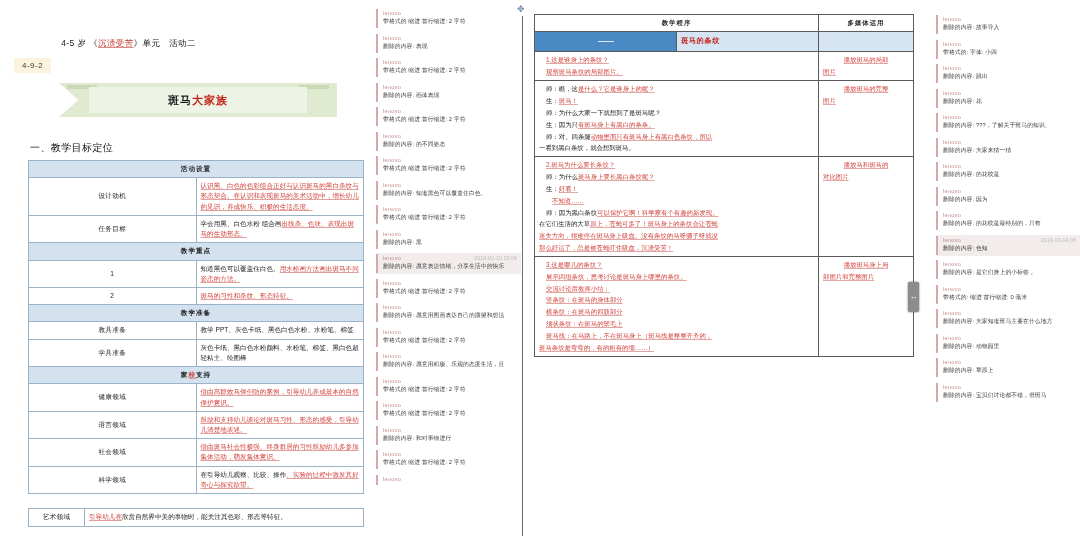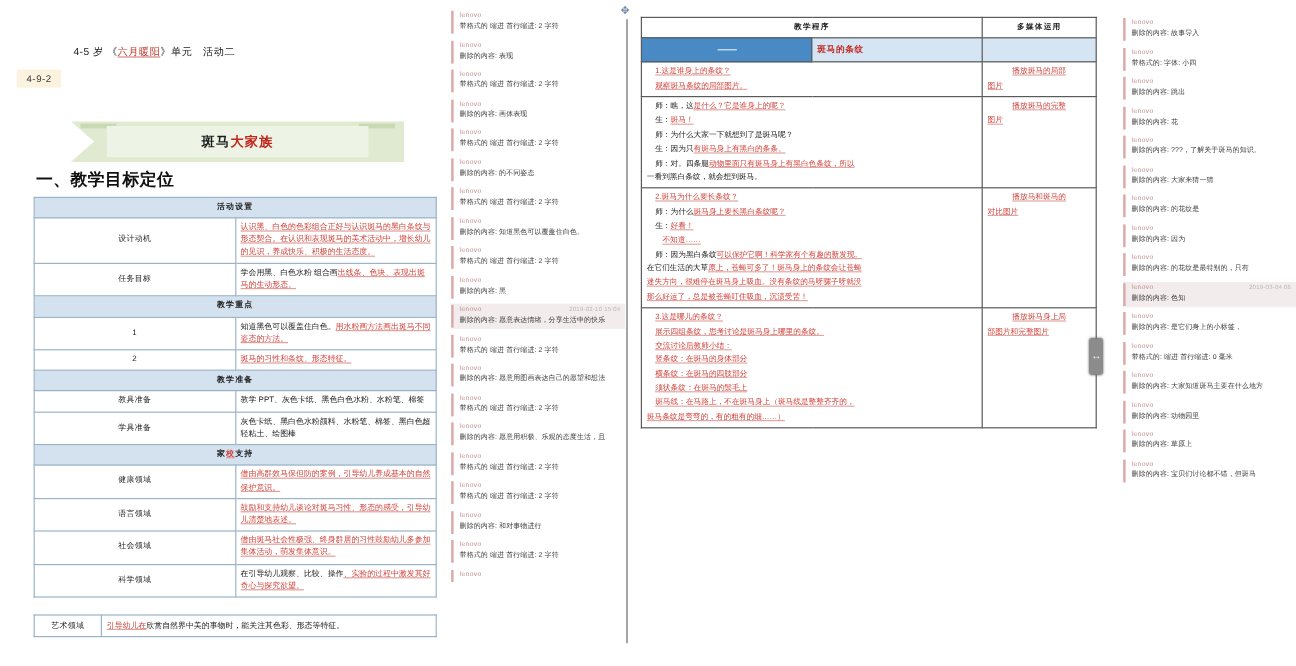--- a/index.html
+++ b/index.html
@@ -11,35 +11,35 @@
   #stage { position: relative; width: 1080px; height: 555px; background:#fff; }
 
   
   #left-page { position:absolute; left:0; top:0; width:372px; height:555px; background:#fff; padding:14px 12px 0 14px; }
 
   .doc-head { display:flex; align-items:center; gap:10px; font-size:8.5px; color:#222; margin-bottom:4px;}
   .tag-box { background:#fbf3de; color:#3a3a3a; padding:3px 8px; font-size:8px; letter-spacing:.5px;margin-top:44px; }
   .head-line { font-size:8.5px; color:#1a1a1a; letter-spacing:.4px;}
   .head-red { color:#c0392b; text-decoration:underline; text-decoration-color:#d88; }
 
-  .banner-wrap { position:relative; height:52px; margin:10px 0 6px 0; display:flex; align-items:flex-end; justify-content:center; }
+  .banner-wrap { position:relative; height:52px; margin:10px 0 6px 0; display:flex; align-items:flex-start; justify-content:center; }
   .banner {
     position:relative; width:278px; height:34px; margin-left:22px;
     background:#dfead0;
     clip-path: polygon(0 0, 100% 0, 100% 100%, 0 100%, 7% 50%);
   }
   .banner-inner {
     position:absolute; left:30px; top:4px; width:218px; height:26px; background:#eef4e5;
     display:flex; align-items:center; justify-content:center; gap:0;
   }
   .banner-t1 { font-size:11px; font-weight:bold; color:#1d1d1d; letter-spacing:1px;}
   .banner-t2 { font-size:11px; font-weight:bold; color:#c0261c; letter-spacing:1px;}
   .banner-notch { position:absolute; width:30px; height:4px; background:#c8d9b4; top:2px; }
 
-  .sec-title { font-size:14px; color:#111; margin:4px 0 5px 16px; letter-spacing:.4px; font-weight:bold;}
+  .sec-title { font-size:10px; color:#111; margin:4px 0 5px 16px; letter-spacing:.4px; font-weight:normal;}
 
   table.main { width:336px; margin-left:14px; border-collapse:collapse; table-layout:fixed; }
   table.main td { border:.8px solid #9bb3c9; padding:3px 4px; font-size:6.6px; line-height:1.55; vertical-align:middle; color:#1b1b1b;}
   td.hdr { background:#d4e2f0; text-align:center; font-weight:bold; font-size:7.4px; padding:4px; letter-spacing:1px;}
   td.lbl { width:56px; text-align:center; font-size:6.8px; letter-spacing:.3px;}
   td.val { text-align:left; }
   .u-red { color:#d0413a; text-decoration:underline; text-decoration-color:#e0a09c; }
   .plain { color:#1b1b1b; }
   .ctr { text-align:center; }
 
@@ -85,21 +85,21 @@
 </head>
 <body>
 
 <div id="stage">
 
   <div id="left-page">
 
     <div class="doc-head">
       <div class="tag-box">4-9-2</div>
       <div class="head-line">
-        <span>4-5 岁 《</span><span class="head-red">六月暖阳</span><span>》单元　活动二</span>
+        <span>4-5 岁 《</span><span class="head-red">沉渍受苦</span><span>》单元　活动二</span>
       </div>
     </div>
 
     <div class="banner-wrap">
       <div class="banner">
         <div class="banner-notch" style="left:8px;"></div>
         <div class="banner-notch" style="right:8px;"></div>
         <div class="banner-inner">
           <span class="banner-t1">斑马</span>
           <span class="banner-t2">大家族</span>

